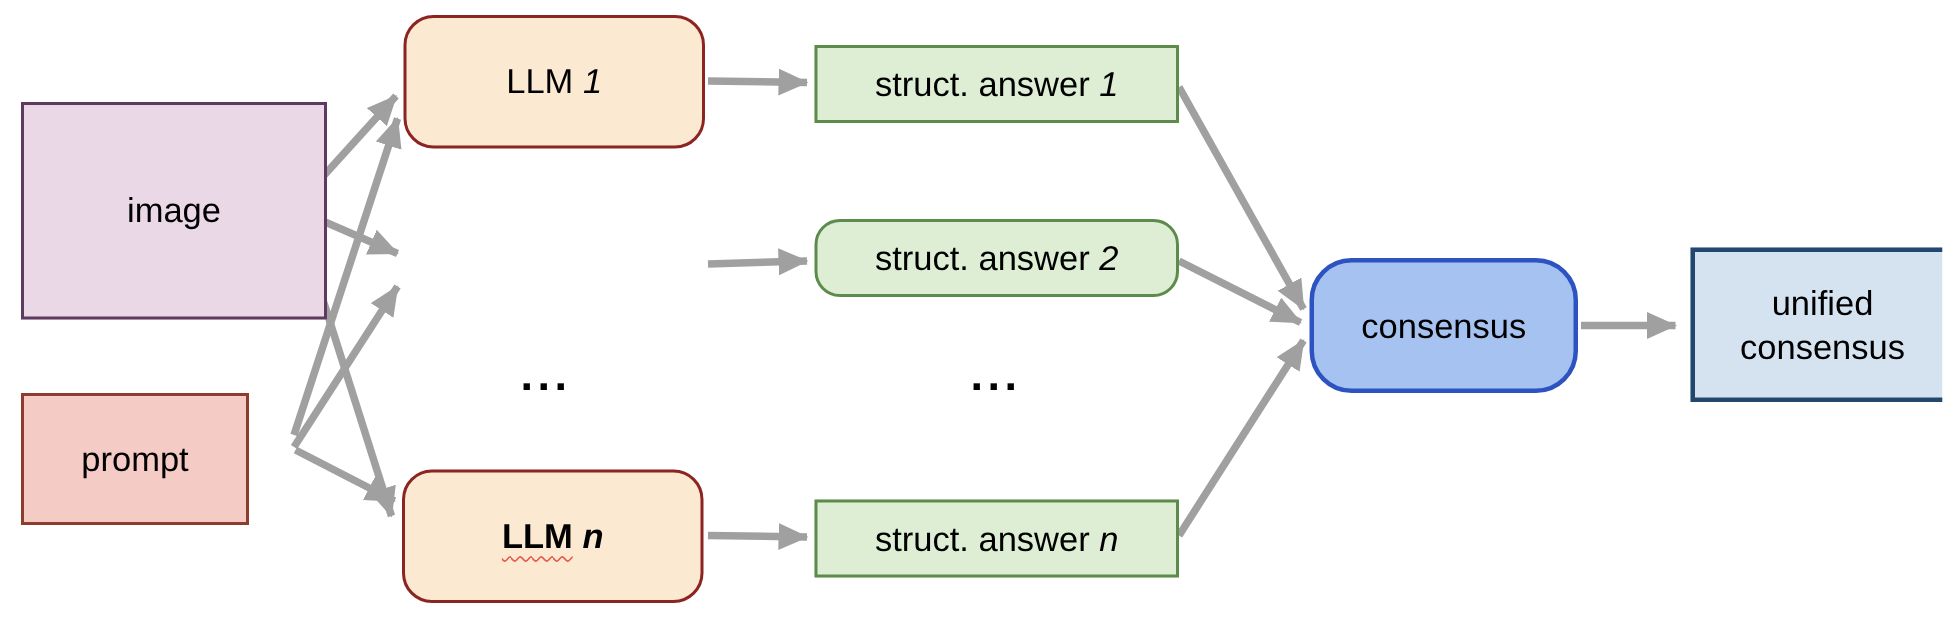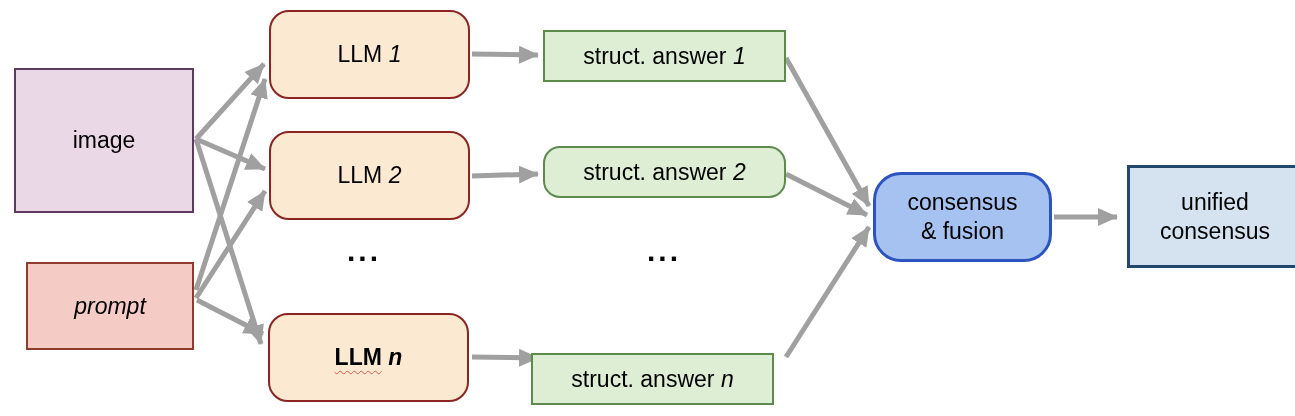--- a/index.html
+++ b/index.html
@@ -29,40 +29,40 @@
   }
   .idx { font-style: italic; margin-left: 0.28em; }
   .squiggle {
     text-decoration-line: underline;
     text-decoration-style: wavy;
     text-decoration-color: var(--squiggle, #e8574a);
     text-decoration-thickness: 1px;
     text-underline-offset: 5px;
   }
 
-  .n-image  { left: 14px;  top: 68px;  width: 180px; height: 145px;
+  .n-image  { left: 14px;  top: 68px;  width: 204px; height: 145px;
               background: var(--image-fill, #ead8e6);
               border: 2px solid var(--image-border, #5f3a60); }
-  .n-prompt { left: 26px;  top: 262px; width: 168px; height: 88px;
+  .n-prompt { left: 14px;  top: 262px; width: 152px; height: 88px;
               background: var(--prompt-fill, #f5ccc5);
-              border: 2px solid var(--prompt-border, #8e3c2d); font-style: italic; }
+              border: 2px solid var(--prompt-border, #8e3c2d); }
 
   .n-llm    { width: 201px; height: 89px; border-radius: 20px;
               background: var(--llm-fill, #fce9d1);
               border: 2px solid var(--llm-border, #8c2422); }
   .n-llm1   { left: 269px; top: 10px; border-radius: 20px;  }
   .n-llm2   { left: 269px; top: 131px; }
   .n-llmn   { left: 268px; top: 313px; font-weight: bold; }
 
   .n-ans    { width: 243px; height: 52px;
               background: var(--answer-fill, #ddeed4);
               border: 2px solid var(--answer-border, #5c8b4c); }
   .n-ans1   { left: 543px; top: 30px; text-align: right;  }
   .n-ans2   { left: 543px; top: 146px; border-radius: 17px; }
-  .n-ansn   { left: 531px; top: 333px; margin-top: 20px; }
+  .n-ansn   { left: 543px; top: 333px; }
 
   .n-fusion { left: 873px;  top: 172px; width: 179px; height: 90px; border-radius: 28px;
               background: var(--fusion-fill, #a5c2f0);
               border: 3px solid var(--fusion-border, #2d53c0); }
   .n-output { left: 1127px; top: 165px; width: 176px; height: 103px;
               background: var(--output-fill, #d5e3f1);
               border: 3px solid var(--output-border, #23486e); }
 
   .ellipsis { position: absolute; width: 60px; height: 36px;
               font-size: 30px; font-weight: 700; letter-spacing: 3px;
@@ -101,23 +101,20 @@
   </div>
 
   <div class="node n-prompt">
     <span>prompt</span>
   </div>
 
   <div class="node n-llm n-llm1">
     <span><span>LLM</span><span class="idx">1</span></span>
   </div>
 
-  <div class="node n-llm n-llm2">
-    <span><span>LLM</span><span class="idx">2</span></span>
-  </div>
 
   <div class="node n-llm n-llmn">
     <span><span class="squiggle">LLM</span><span class="idx">n</span></span>
   </div>
 
   <div class="node n-ans n-ans1">
     <span><span>struct. answer</span><span class="idx">1</span></span>
   </div>
 
   <div class="node n-ans n-ans2">
@@ -126,21 +123,20 @@
 
   <div class="node n-ans n-ansn">
     <span><span>struct. answer</span><span class="idx">n</span></span>
   </div>
 
   <div class="ellipsis e-left">...</div>
   <div class="ellipsis e-right">...</div>
 
   <div class="node n-fusion">
     <span>consensus</span>
-    <span>&amp; fusion</span>
   </div>
 
   <div class="node n-output">
     <span>unified</span>
     <span>consensus</span>
   </div>
 
 </div>
 
 </body></html>

